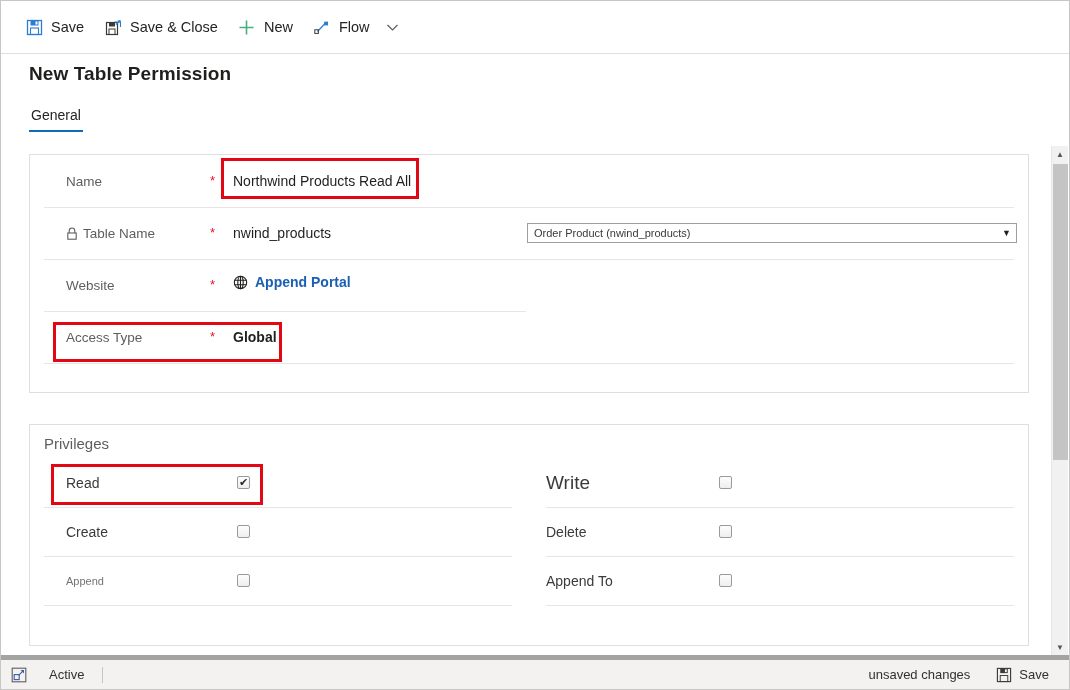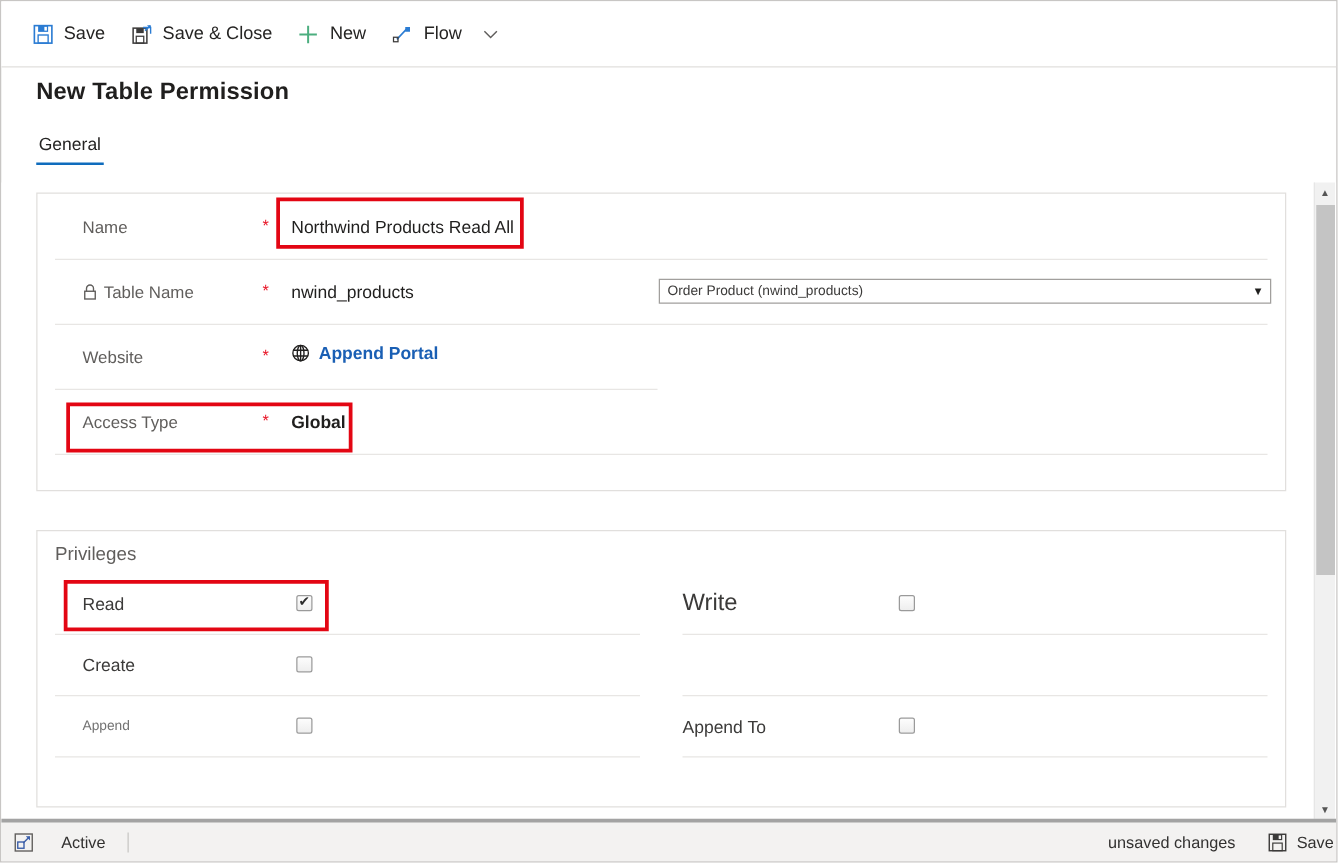--- a/index.html
+++ b/index.html
@@ -220,37 +220,37 @@
     background: #c4c4c4;
   }
 
   
   .statusbar {
     position: absolute;
     left: 0; bottom: 0;
     width: 1068px;
     height: 34px;
     background: #f3f2f1;
-    border-top: 3px solid #a3a3a3;
+    border-top: 5px solid #a3a3a3;
     display: flex;
     align-items: center;
     box-sizing: border-box;
     font-size: 13px;
     color: #323130;
   }
   .sb-left { display: flex; align-items: center; padding-left: 10px; }
   .sb-icon { display: inline-flex; margin-right: 22px; }
   .sb-divider {
     width: 1px; height: 16px; background: #c8c6c4; margin-left: 18px;
   }
   .sb-right {
     margin-left: auto;
     display: flex;
     align-items: center;
-    padding-right: 2px;
+    padding-right: 20px;
   }
   .sb-right .sb-save {
     display: flex; align-items: center; margin-left: 26px; cursor: default;
   }
   .sb-right .sb-save .glyph { margin-right: 7px; display: inline-flex; }
 </style>
 </head>
 <body>
 
 <div class="app">
@@ -416,20 +416,28 @@
       <div class="frow" style="left:498px; top:33px; width:500px; height:49px;">
         <div class="flabel" style="position:absolute;left:18px; font-size:19px; color:#3b3a39;">
           <span>Write</span>
         </div>
         <div class="cbx" style="left:191px; top:18px;">
           <span class="tick"></span>
         </div>
       </div>
       <div class="hsep" style="left:516px; top:82px; width:468px;"></div>
 
+      <div class="frow" style="left:498px; top:82px; width:500px; height:49px;">
+        <div class="flabel" style="position:absolute;left:18px; font-size:14px; color:#3b3a39;">
+          <span>Delete</span>
+        </div>
+        <div class="cbx" style="left:191px; top:18px;">
+          <span class="tick"></span>
+        </div>
+      </div>
       <div class="hsep" style="left:516px; top:131px; width:468px;"></div>
 
       <div class="frow" style="left:498px; top:131px; width:500px; height:49px;">
         <div class="flabel" style="position:absolute;left:18px; font-size:14px; color:#3b3a39;">
           <span>Append To</span>
         </div>
         <div class="cbx" style="left:191px; top:18px;">
           <span class="tick"></span>
         </div>
       </div>

